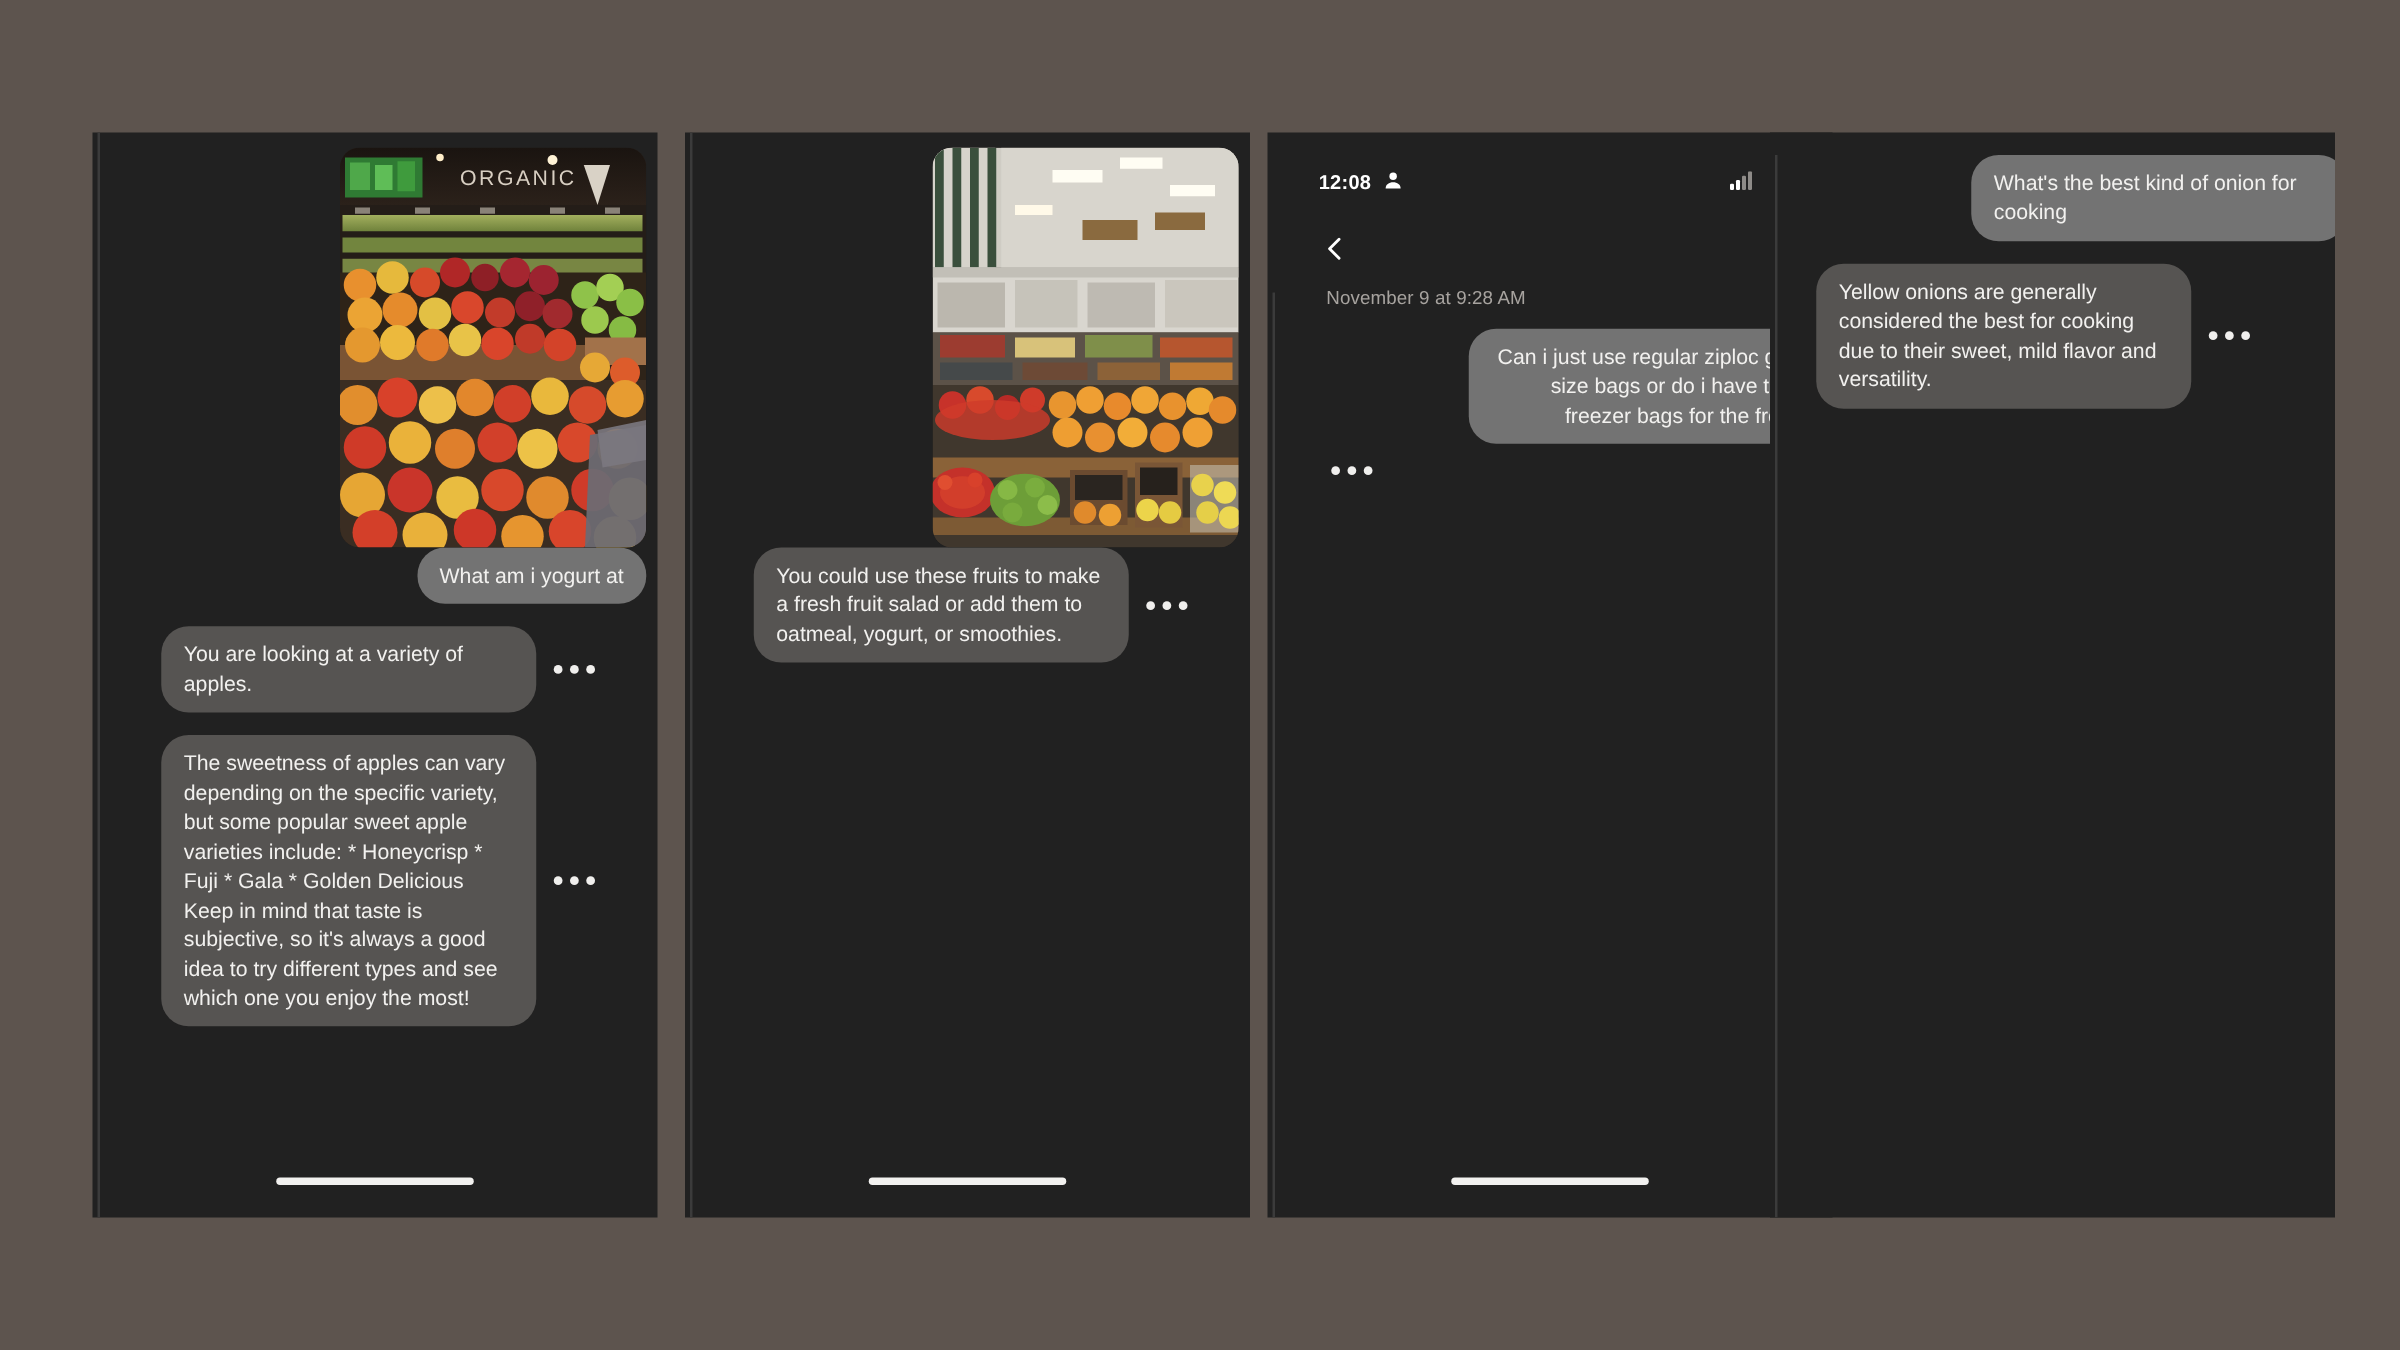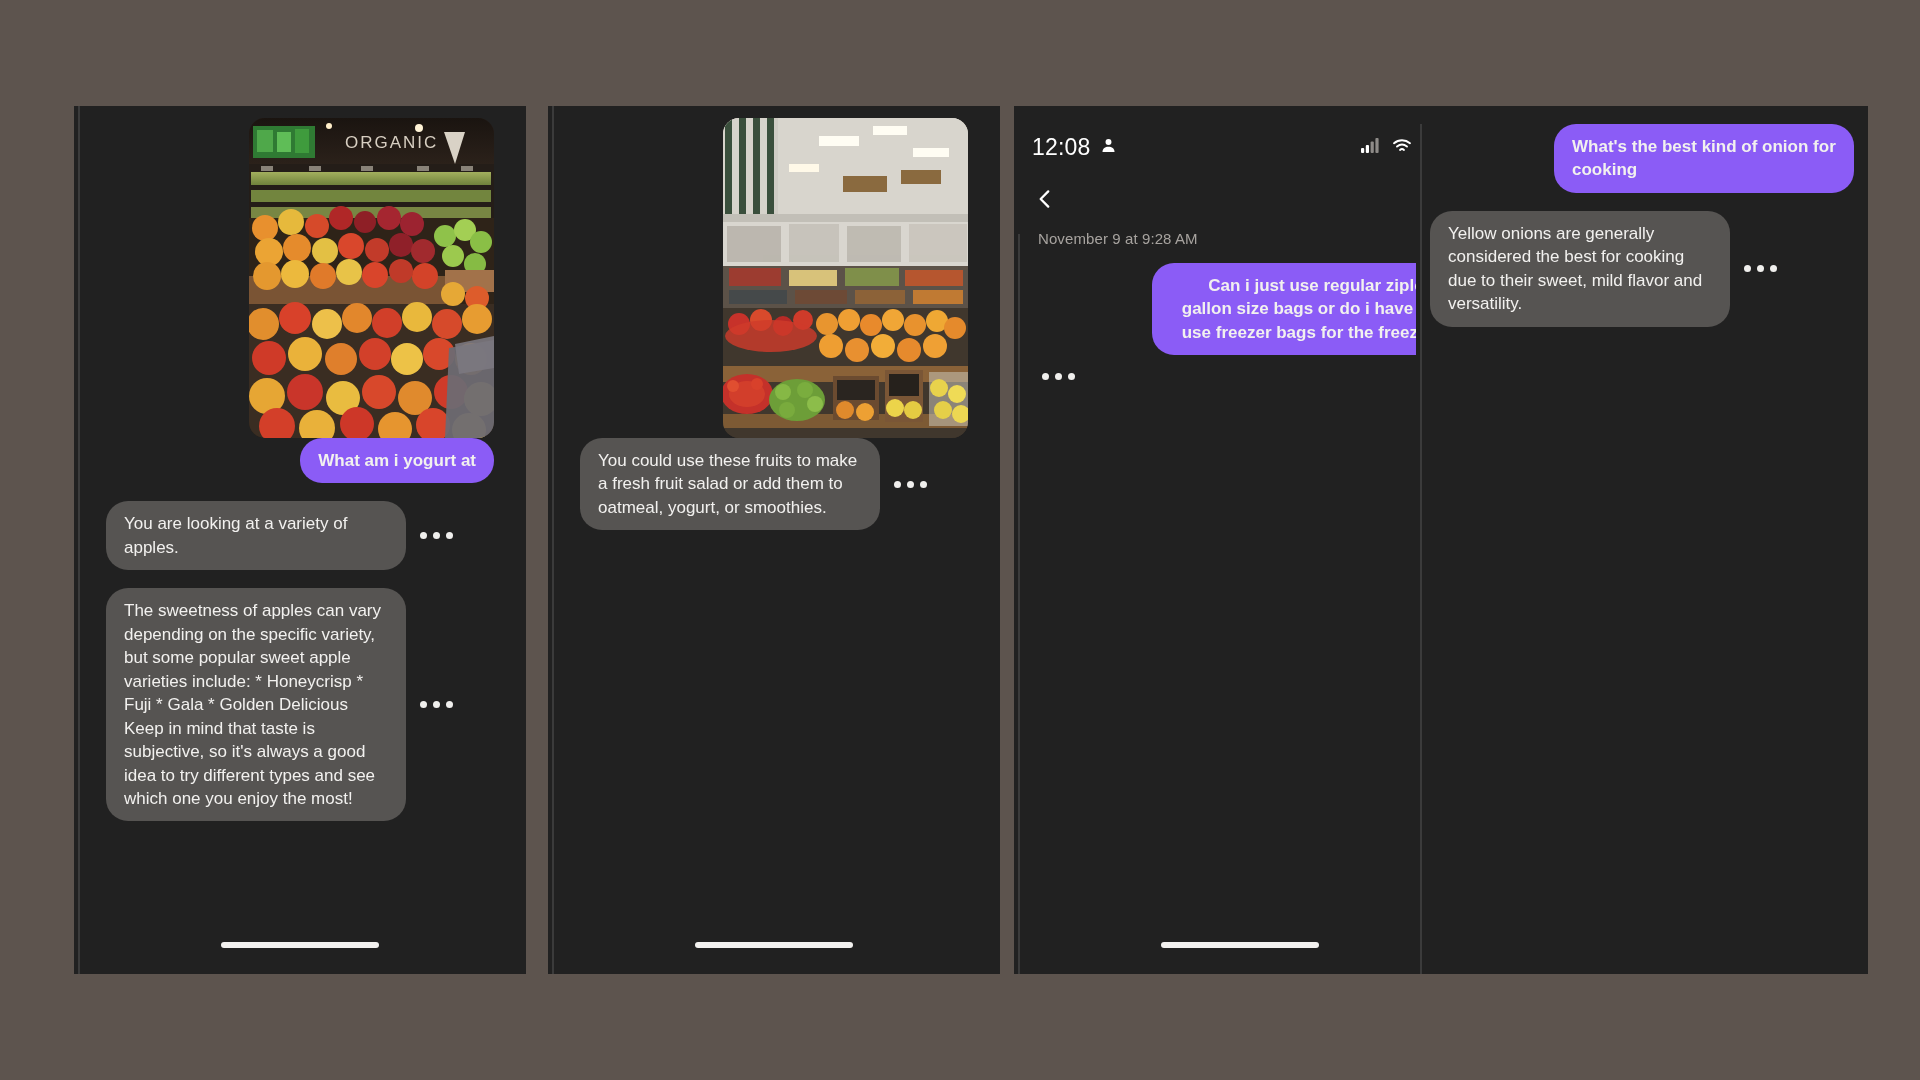--- a/index.html
+++ b/index.html
@@ -42,41 +42,42 @@
     background: #3b3b3b;
   }
   #phone-3 .edge-line { top: 128px; height: calc(100% - 128px); }
   #phone-4 .edge-line { top: 18px; height: calc(100% - 18px); }
 
   .screen {
     position: relative;
     width: 100%;
     height: 100%;
     padding: 0 18px;
+    margin-left: 23px;
   }
 
   
   .status-bar {
     position: relative;
     height: 58px;
     display: flex;
     align-items: center;
     justify-content: space-between;
     padding: 0 16px 0 18px;
     margin-top: 12px;
   }
   .status-left {
     display: flex;
     align-items: center;
     gap: 9px;
   }
   .status-time {
     color: #ffffff;
-    font-size: 23px;
-    font-weight: 400;
+    font-size: 16px;
+    font-weight: 700;
     letter-spacing: 0.2px;
   }
   .person-icon { display: block; }
   .status-right {
     display: flex;
     align-items: center;
     gap: 11px;
   }
 
   
@@ -112,21 +113,21 @@
 
   .bubble {
     border-radius: 22px;
     padding: 11px 18px;
     font-size: 17px;
     line-height: 1.38;
     color: #f2f1ef;
     max-width: 300px;
     word-wrap: break-word;
   }
-  .bubble.out { background: #8b5cf6; font-weight: bold; }
+  .bubble.out { background: #737373; }
   .bubble.in  { background: #565452; }
 
   .dots {
     display: flex;
     gap: 6px;
     align-items: center;
     margin-left: 14px;
     margin-right: 14px;
     cursor: pointer;
     flex: none;

